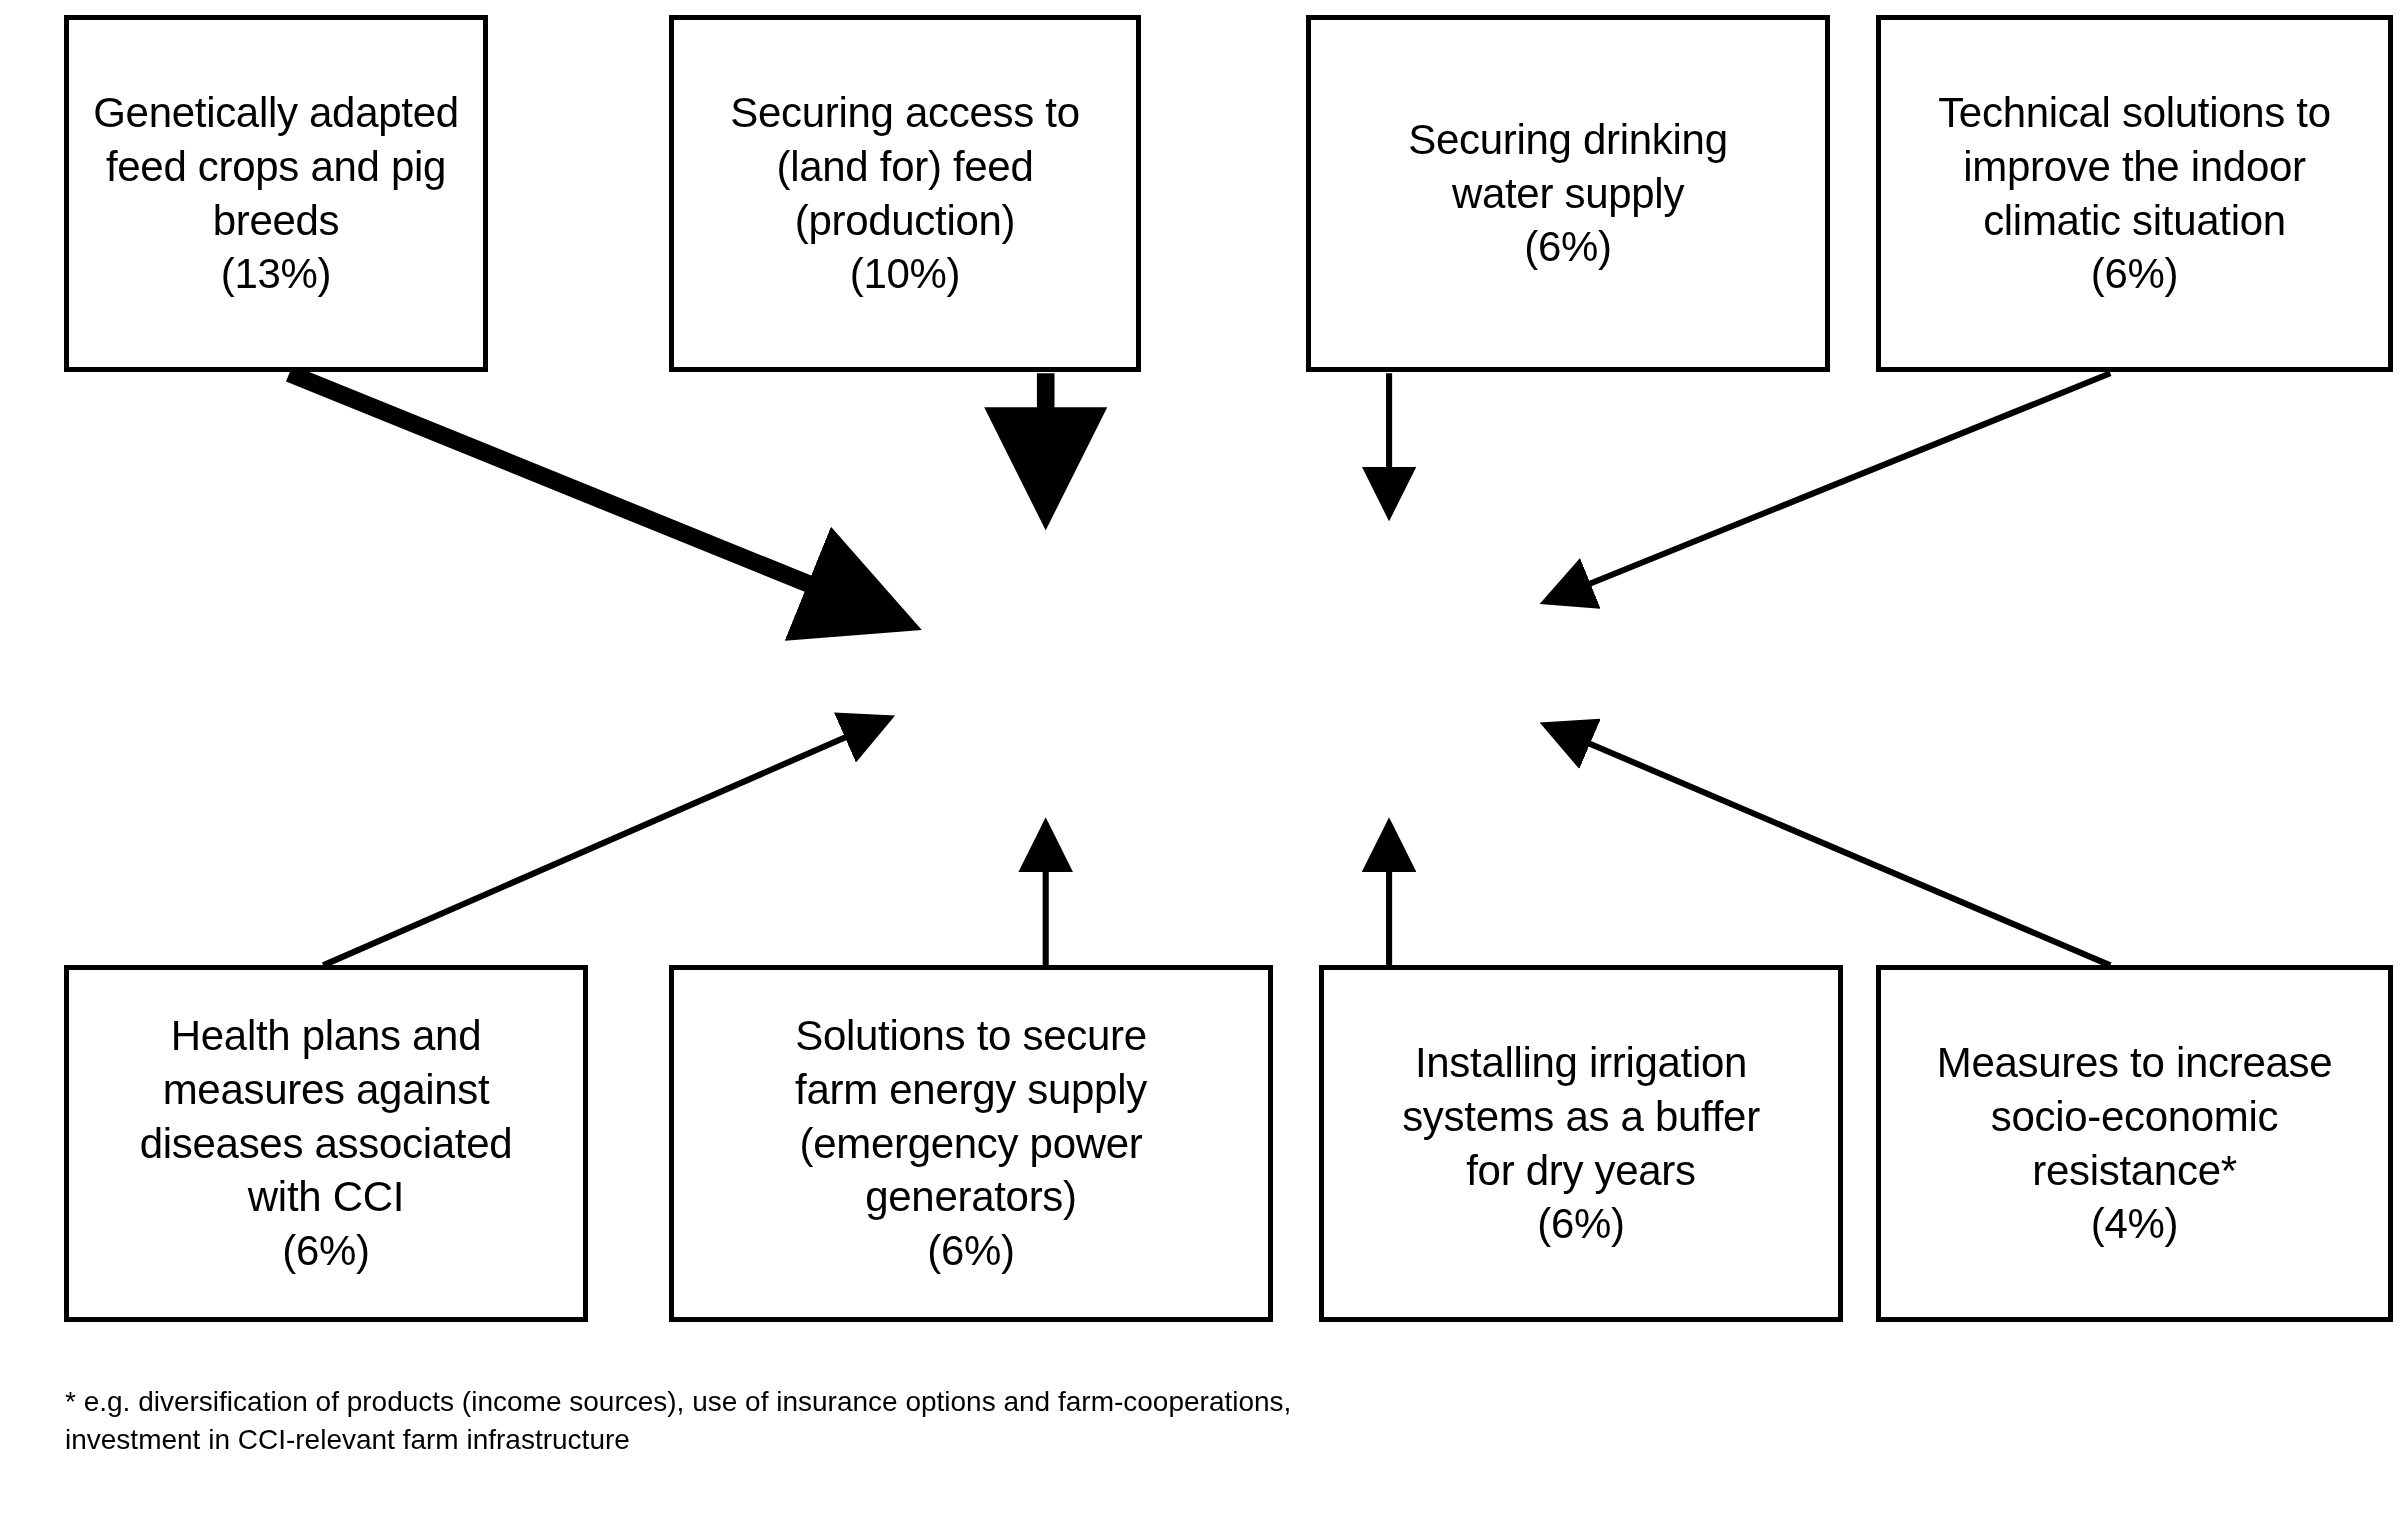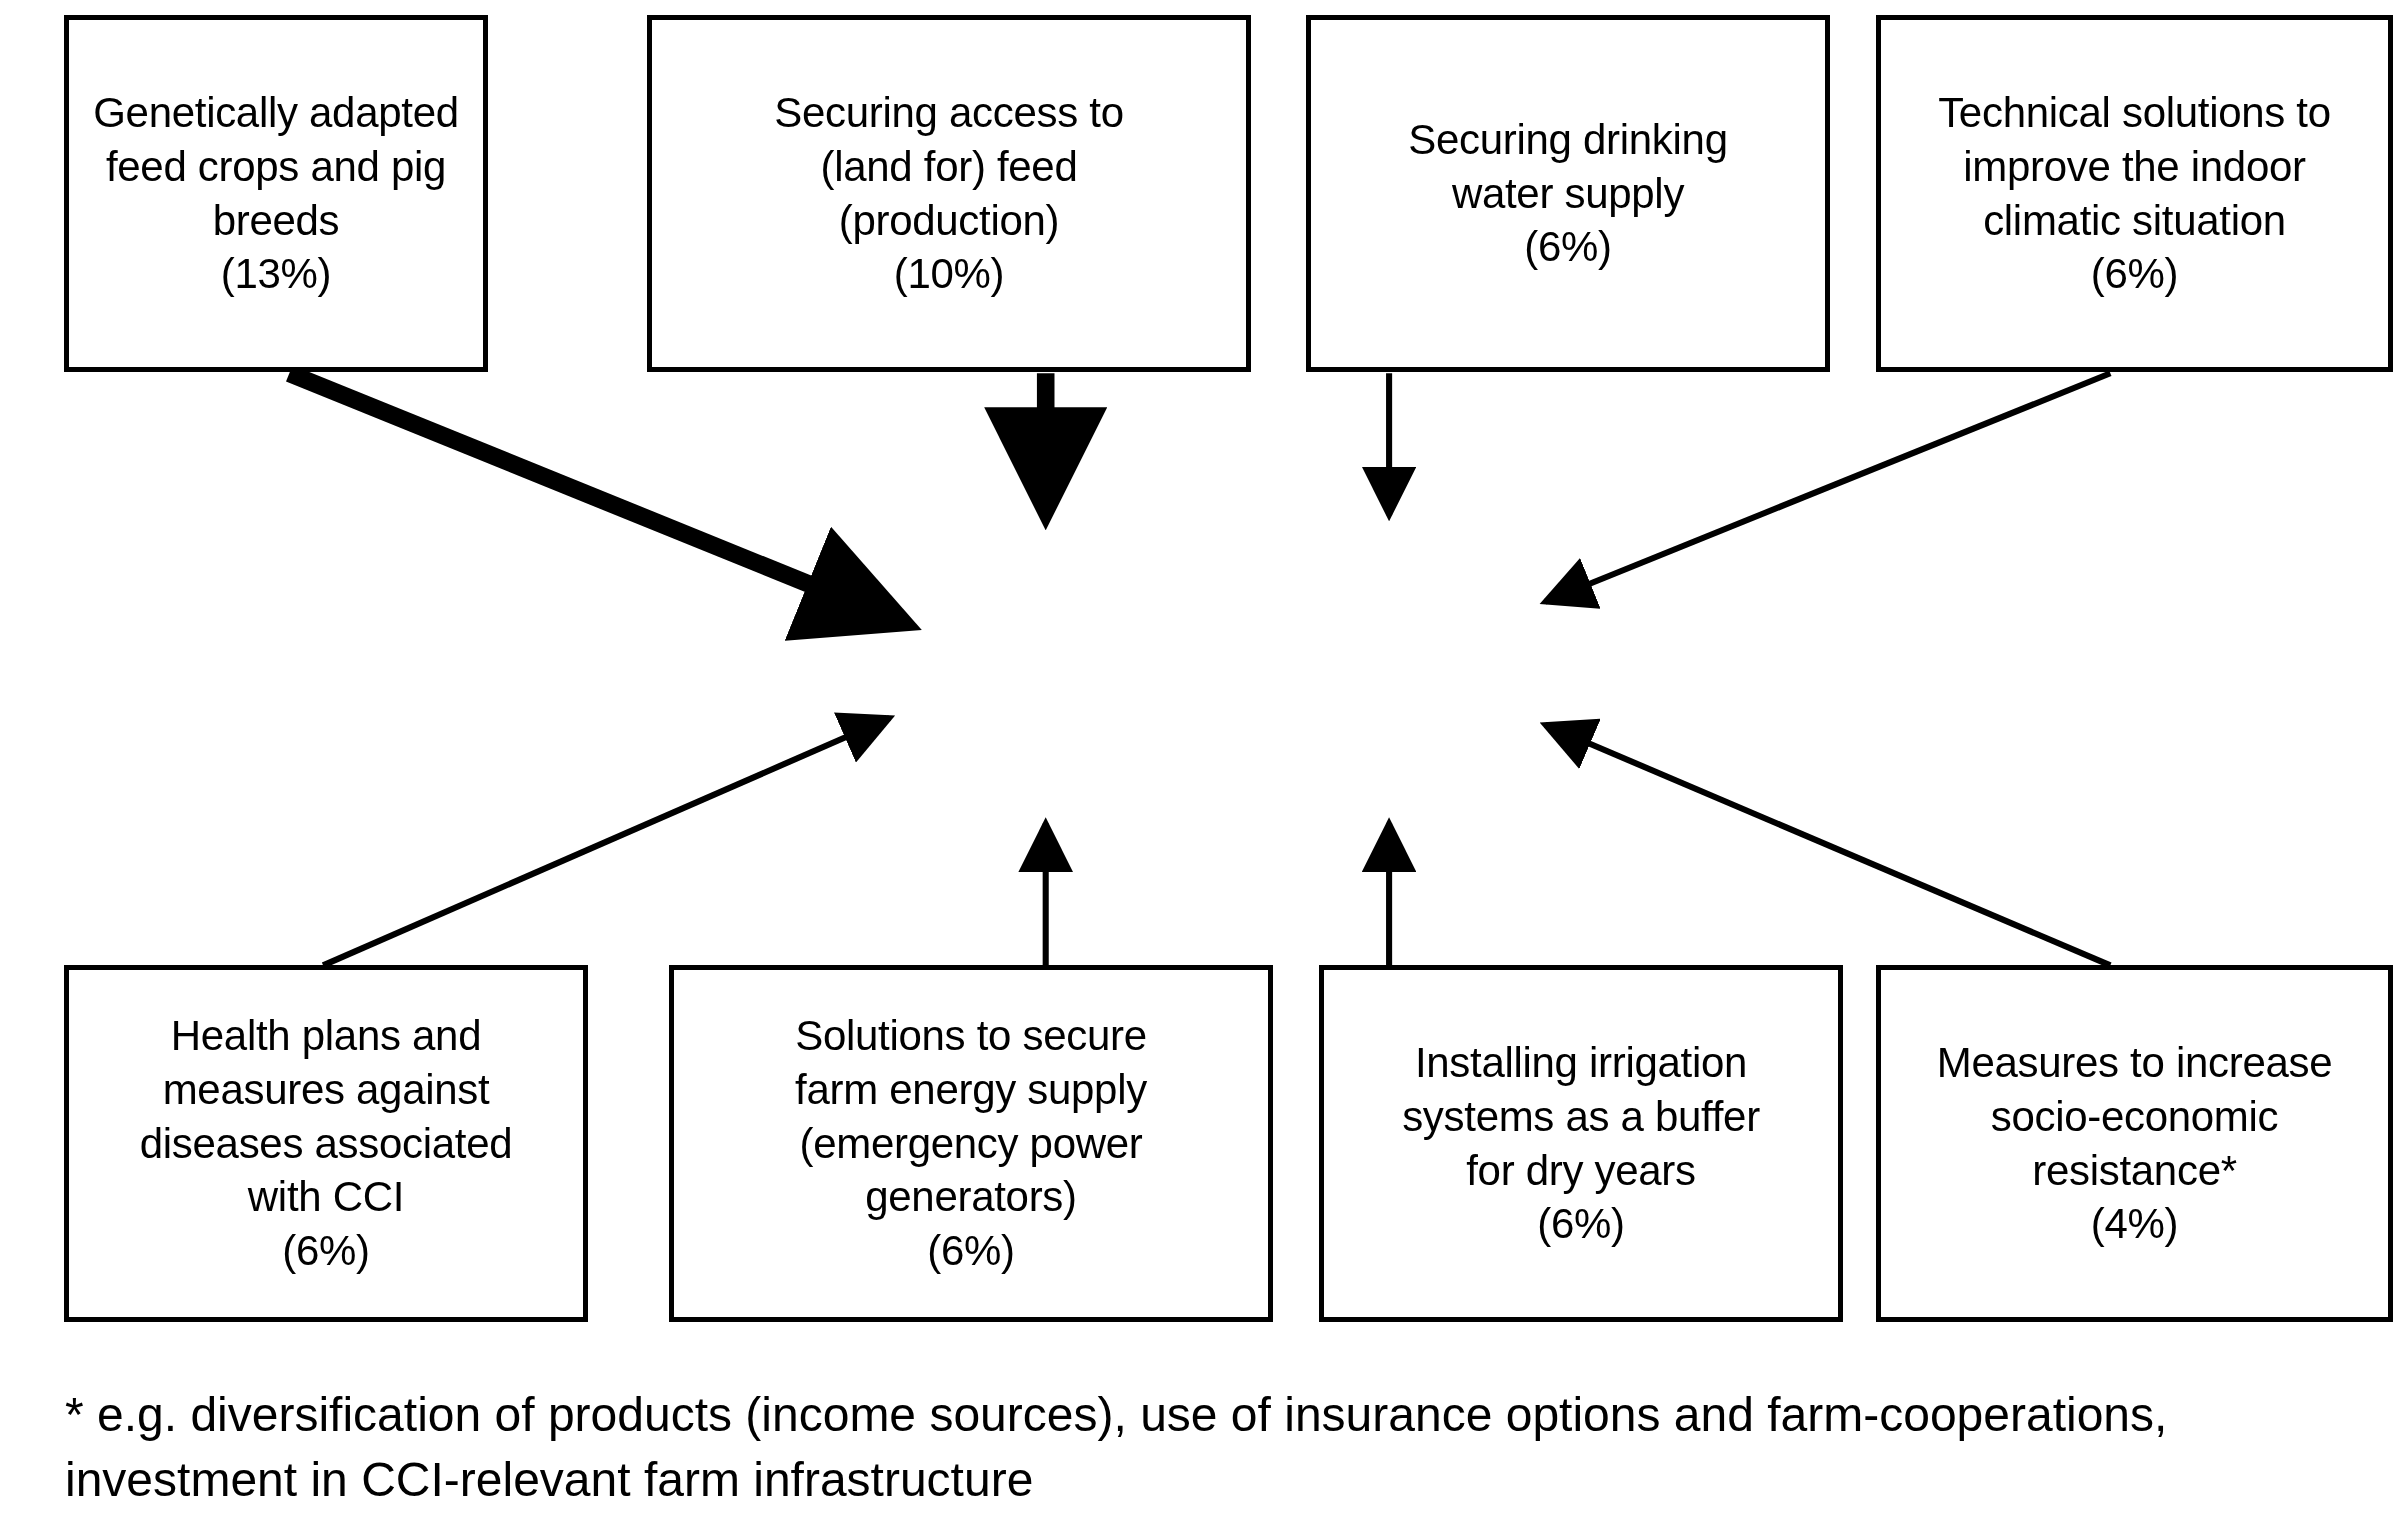--- a/index.html
+++ b/index.html
@@ -55,21 +55,21 @@
     letter-spacing: 0px;
   }
   #footnote {
     position: absolute;
     left: 65px;
     top: 1383px;
     width: 2231px;
     color: #000000;
     font-family: "Liberation Sans Narrow", "Liberation Sans", sans-serif;
     font-stretch: condensed;
-    font-size: 48px;
+    font-size: 28px;
     line-height: 1.35;
     white-space: pre-line;
     text-align: left;
   }
 </style>
 </head>
 <body>
 
 <div id="stage">
 
@@ -100,21 +100,21 @@
     <line x1="3122" y1="1428" x2="2286" y2="1072" stroke="#000000" stroke-width="9" marker-end="url(#headThin)"></line>
   </svg>
 
   <div class="node" style="left:64px; top:15px; width:424px; height:357px;">
     <span class="label">Genetically adapted
 feed crops and pig
 breeds
 (13%)</span>
   </div>
 
-  <div class="node" style="left:647px; top:15px; width:604px; height:357px;">
+  <div class="node" style="left:669px; top:15px; width:472px; height:357px;">
     <span class="label">Securing access to
 (land for) feed
 (production)
 (10%)</span>
   </div>
 
   <div class="node" style="left:1306px; top:15px; width:524px; height:357px;">
     <span class="label">Securing drinking
 water supply
 (6%)</span>

